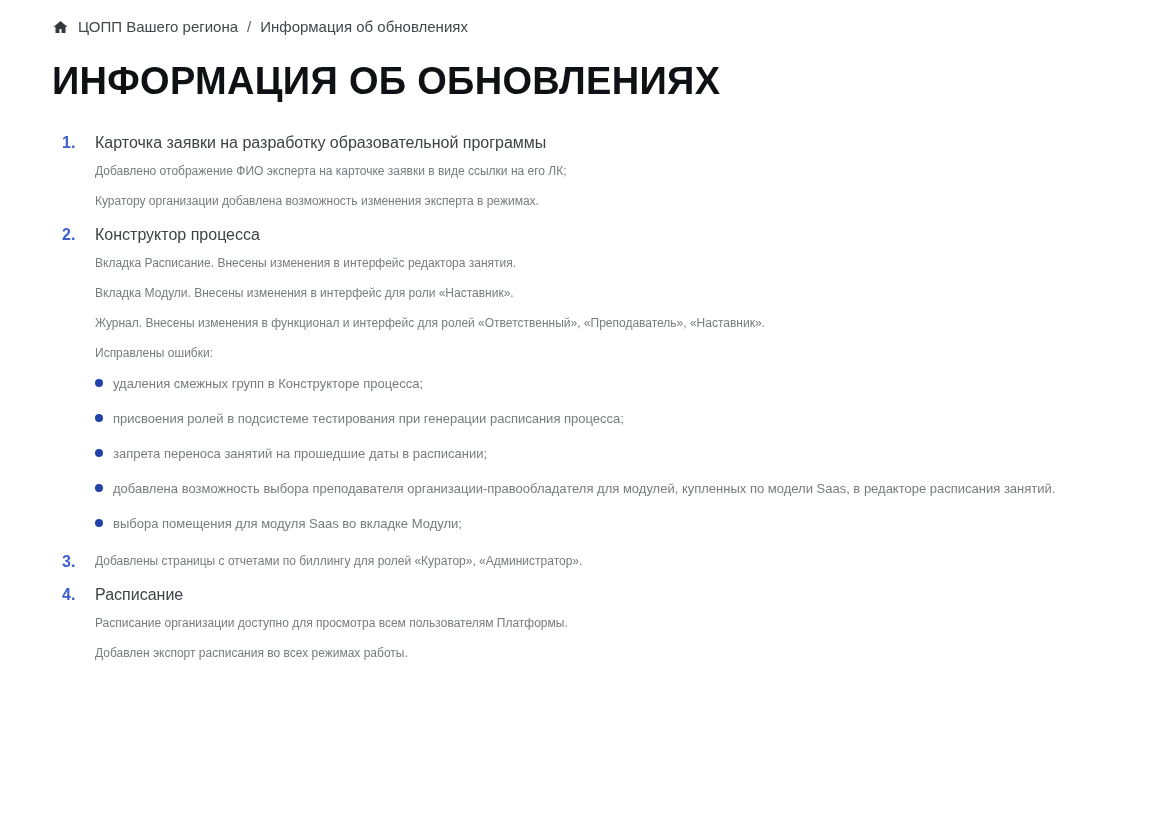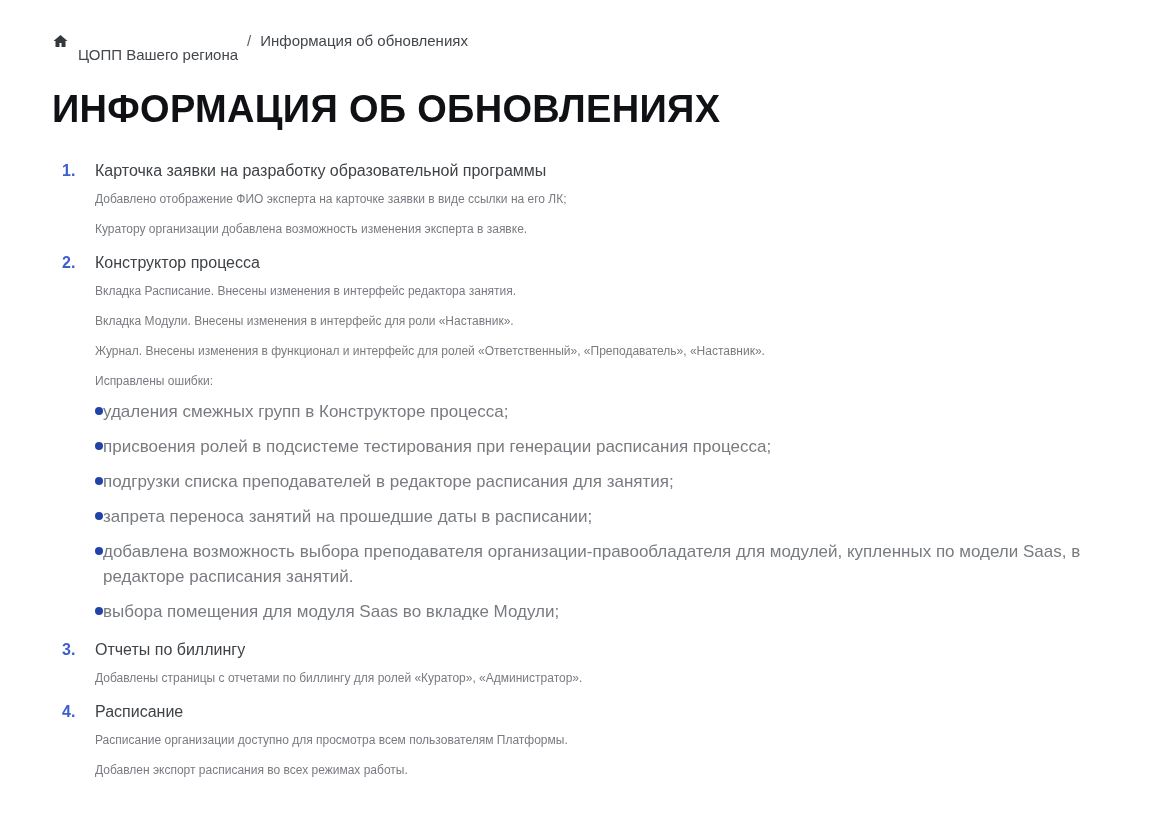--- a/index.html
+++ b/index.html
@@ -17,21 +17,21 @@
     width:1159px;height:815px;overflow:hidden;
   }
   .page{padding:18px 34px 0 52px;}
 
   
   .breadcrumb{
     display:flex;align-items:center;gap:9px;
     font-size:15px;color:var(--crumb);
   }
   .breadcrumb .home-icon{display:inline-flex;align-items:center;color:#34383d;cursor:pointer;}
-  .breadcrumb a{color:var(--crumb);text-decoration:none;cursor:pointer;margin-top:28px;}
+  .breadcrumb a{color:var(--crumb);text-decoration:none;cursor:pointer;}
   .breadcrumb .sep{color:#5a5e63;}
 
   
   h1.page-title{
     margin:25px 0 27px;
     font-size:38px;
     font-weight:bold;
     letter-spacing:.3px;
     color:var(--title);
   }
@@ -46,22 +46,22 @@
   .content{flex:1;min-width:0;padding-bottom:3px;}
   .heading{
     color:var(--heading);font-weight:normal;font-size:16px;line-height:25px;
     margin:0 0 4px;
   }
   .para{
     margin:0 0 5px;color:var(--body);font-size:12px;line-height:25px;
   }
   ul.bullets{list-style:none;margin:5px 0 0;padding:0;}
   ul.bullets li{
-    display:flex;gap:0;margin-bottom:10px;
-    color:var(--body);font-size:17px;line-height:25px;
+    display:flex;gap:10px;margin-bottom:10px;
+    color:var(--body);font-size:13px;line-height:25px;
   }
   .dot{
     width:8px;height:8px;border-radius:50%;
     background:var(--bullet);
     margin-top:8px;flex-shrink:0;
   }
   .btext{flex:1;min-width:0;}
 </style>
 </head>
 <body>
@@ -80,21 +80,21 @@
   </nav>
 
   <h1 class="page-title">ИНФОРМАЦИЯ ОБ ОБНОВЛЕНИЯХ</h1>
 
   <ol class="updates">
       <li>
         <span class="num">1.</span>
         <div class="content">
           <div class="heading">Карточка заявки на разработку образовательной программы</div>
           <p class="para">Добавлено отображение ФИО эксперта на карточке заявки в виде ссылки на его ЛК;</p>
-          <p class="para">Куратору организации добавлена возможность изменения эксперта в заявке.</p>
+          <p class="para">Куратору организации добавлена возможность изменения эксперта в режимах.</p>
         </div>
       </li>
       <li>
         <span class="num">2.</span>
         <div class="content">
           <div class="heading">Конструктор процесса</div>
           <p class="para">Вкладка Расписание. Внесены изменения в интерфейс редактора занятия.</p>
           <p class="para">Вкладка Модули. Внесены изменения в интерфейс для роли «Наставник».</p>
           <p class="para">Журнал. Внесены изменения в функционал и интерфейс для ролей «Ответственный», «Преподаватель», «Наставник».</p>
           <p class="para">Исправлены ошибки:</p>
@@ -102,41 +102,36 @@
             <li>
               <span class="dot"></span>
               <span class="btext">удаления смежных групп в Конструкторе процесса;</span>
             </li>
             <li>
               <span class="dot"></span>
               <span class="btext">присвоения ролей в подсистеме тестирования при генерации расписания процесса;</span>
             </li>
             <li>
               <span class="dot"></span>
-              <span class="btext">подгрузки списка преподавателей в редакторе расписания для занятия;</span>
-            </li>
-            <li>
-              <span class="dot"></span>
               <span class="btext">запрета переноса занятий на прошедшие даты в расписании;</span>
             </li>
             <li>
               <span class="dot"></span>
               <span class="btext">добавлена возможность выбора преподавателя организации-правообладателя для модулей, купленных по модели Saas, в редакторе расписания занятий.</span>
             </li>
             <li>
               <span class="dot"></span>
               <span class="btext">выбора помещения для модуля Saas во вкладке Модули;</span>
             </li>
           </ul>
         </div>
       </li>
       <li>
         <span class="num">3.</span>
         <div class="content">
-          <div class="heading">Отчеты по биллингу</div>
           <p class="para">Добавлены страницы с отчетами по биллингу для ролей «Куратор», «Администратор».</p>
         </div>
       </li>
       <li>
         <span class="num">4.</span>
         <div class="content">
           <div class="heading">Расписание</div>
           <p class="para">Расписание организации доступно для просмотра всем пользователям Платформы.</p>
           <p class="para">Добавлен экспорт расписания во всех режимах работы.</p>
         </div>

